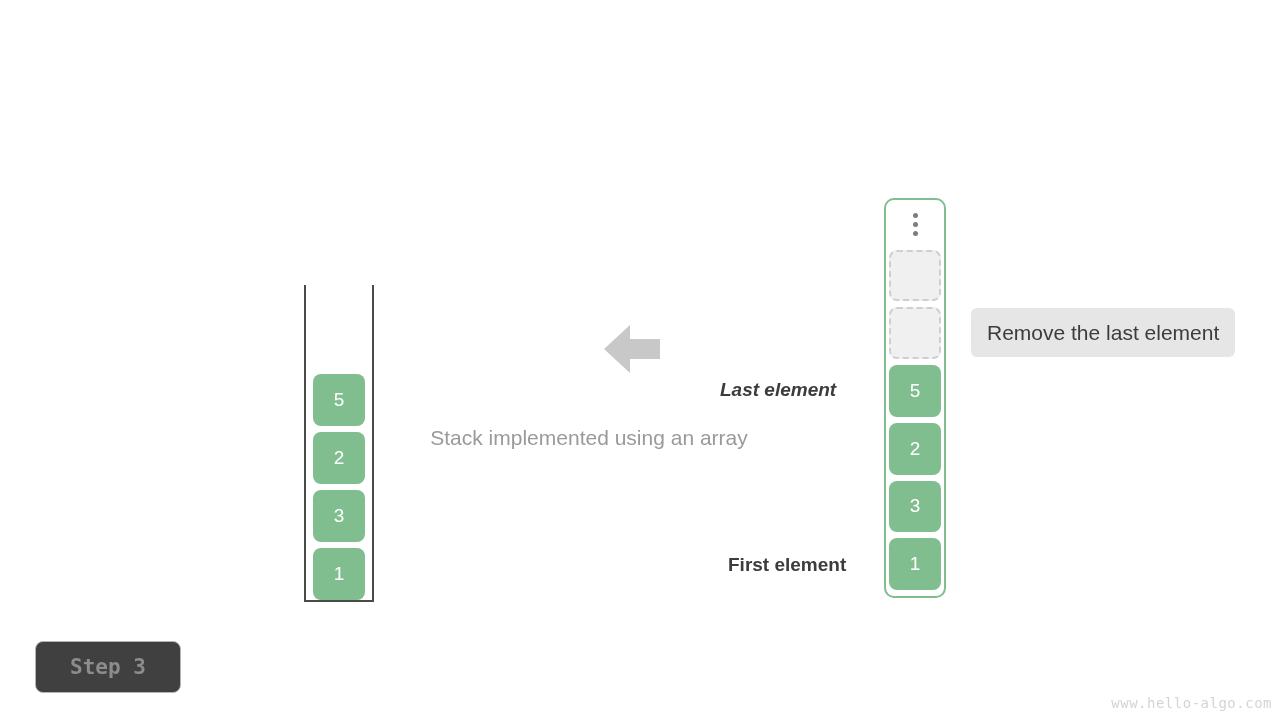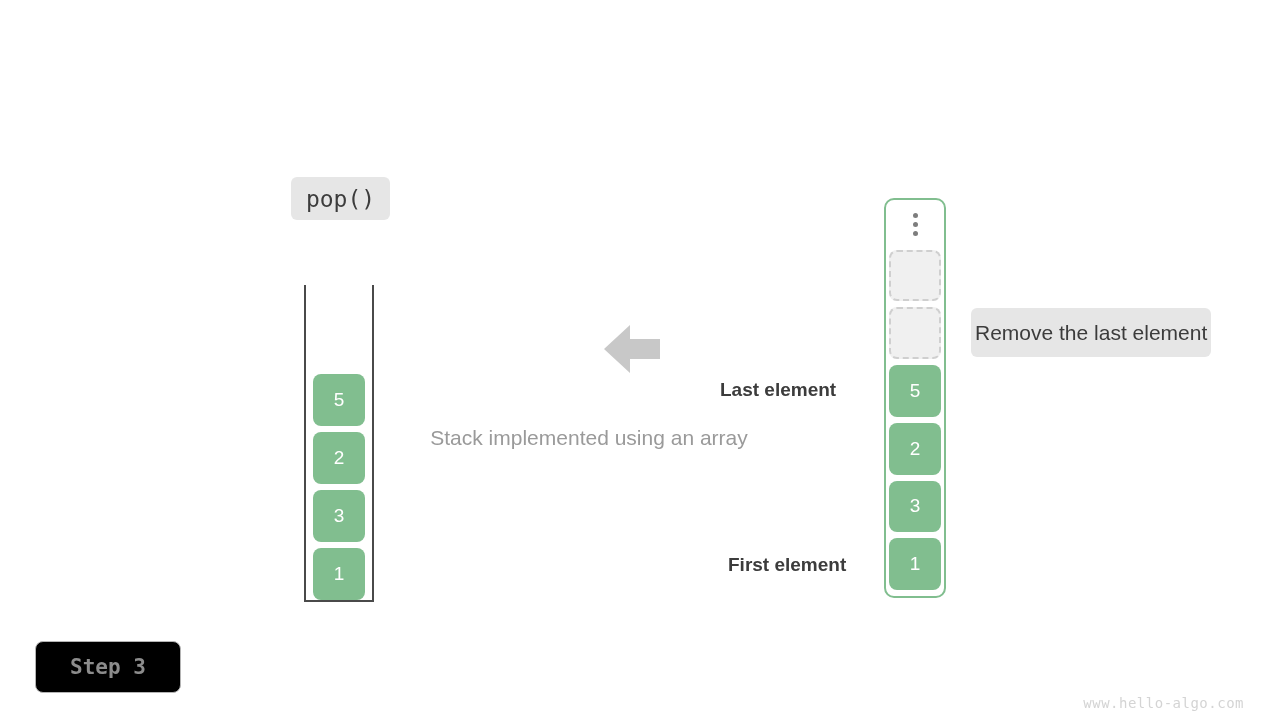--- a/index.html
+++ b/index.html
@@ -151,76 +151,75 @@
   }
 
   
   .side-label {
     position: absolute;
     font-size: 19px;
     font-weight: bold;
     color: #3c3c3c;
     white-space: nowrap;
   }
-  .label-last { left: 720px; top: 379px; }
+  .label-last { left: 720px; top: 379px; font-style: italic; }
   .label-first { left: 710px; top: 554px; margin-left: 18px; }
 
   
   .tooltip {
     position: absolute;
     left: 971px;
     top: 308px;
     height: 49px;
-    padding: 0 4px;
+    padding: 0 16px;
     background: #e6e6e6;
     border-radius: 6px;
     display: flex;
     align-items: center;
     font-size: 21px;
     color: #3c3c3c;
     white-space: nowrap;
   }
 
   
   .step-badge {
     position: absolute;
     left: 35px;
     top: 641px;
     width: 146px;
     height: 52px;
-    background: #000000;
+    background: #404040;
     border: 1px solid #b4b4b4;
     border-radius: 8px;
     display: flex;
     align-items: center;
     justify-content: center;
     font-family: "DejaVu Sans Mono", "Liberation Mono", monospace;
     font-weight: bold;
     font-size: 21px;
     color: #8c8c8c;
     box-sizing: border-box;
   }
 
   
   .watermark {
     position: absolute;
-    right: 36px;
+    right: 8px;
     bottom: 9px;
     font-family: "DejaVu Sans Mono", "Liberation Mono", monospace;
     font-size: 14px;
     color: #d4d4d4;
     letter-spacing: 0.5px;
   }
 </style>
 </head>
 <body>
 
 <div class="canvas">
 
-  <div class="op-chip">pop()</div>
 
   <div class="stack-wrap">
     <div class="stack-wall-left"></div>
     <div class="stack-wall-right"></div>
     <div class="stack-floor"></div>
     <div class="stack-items">
       <div class="el-box filled">5</div>
       <div class="el-box filled">2</div>
       <div class="el-box filled">3</div>
       <div class="el-box filled">1</div>

